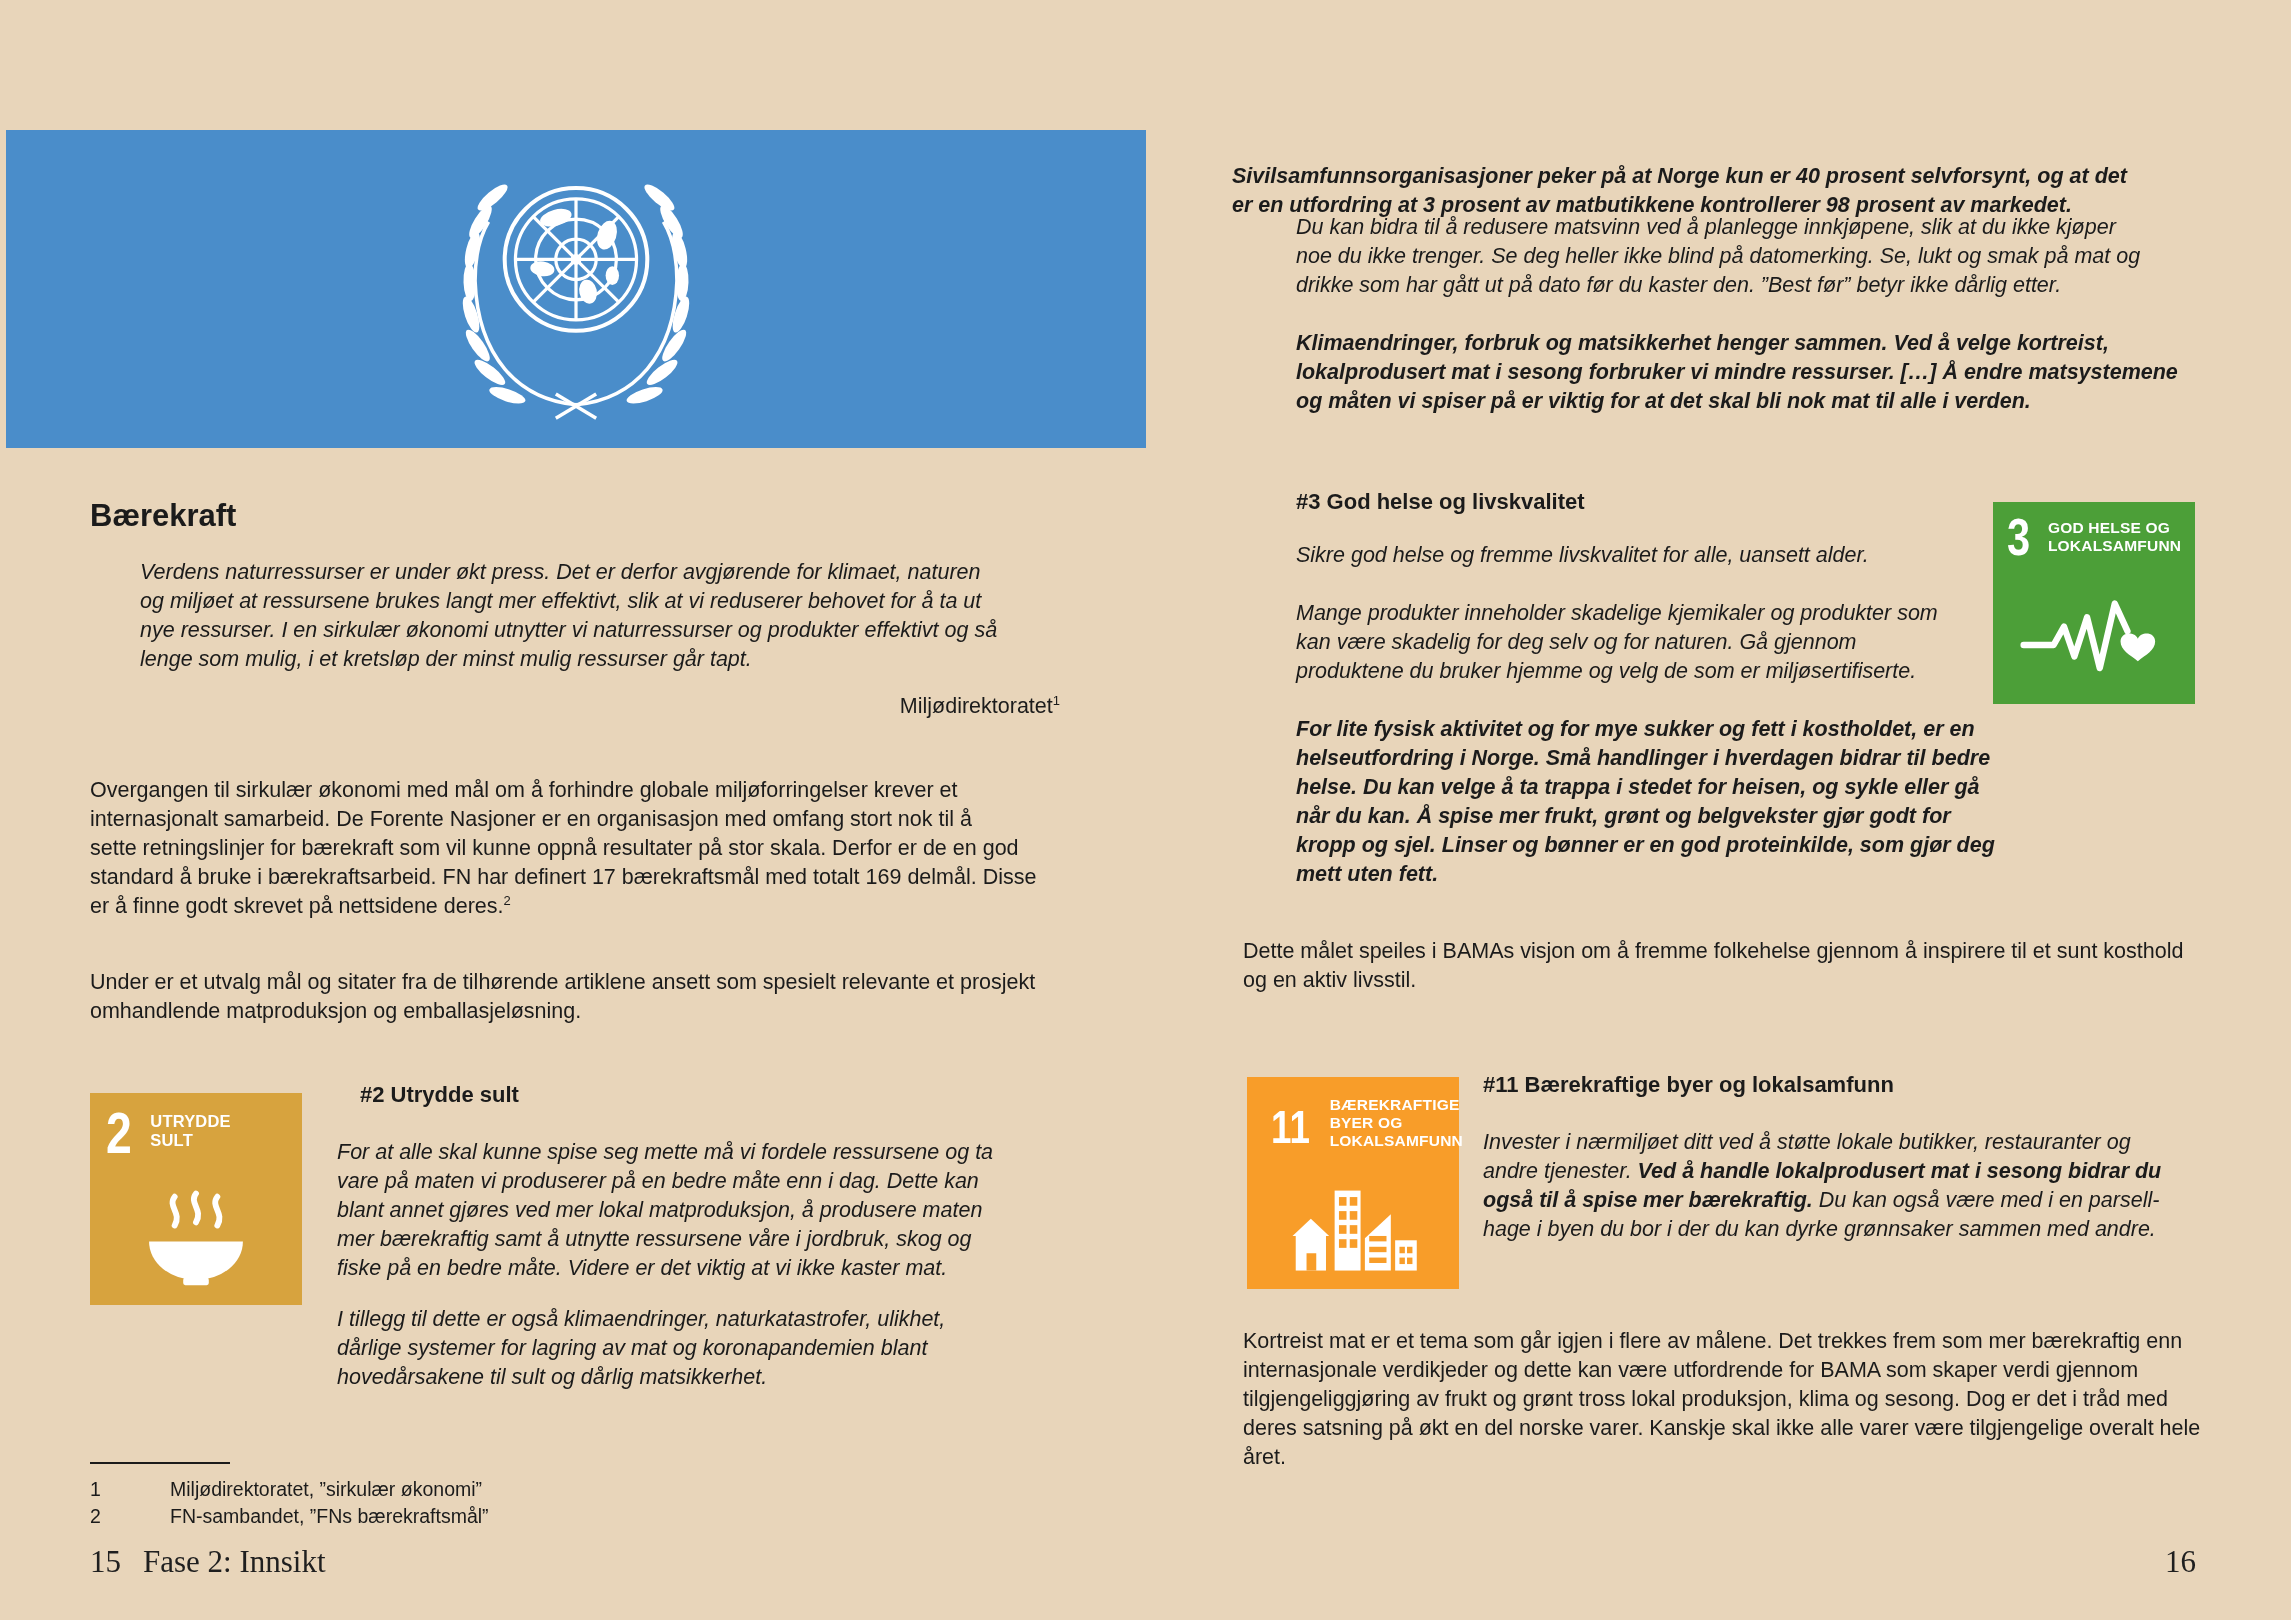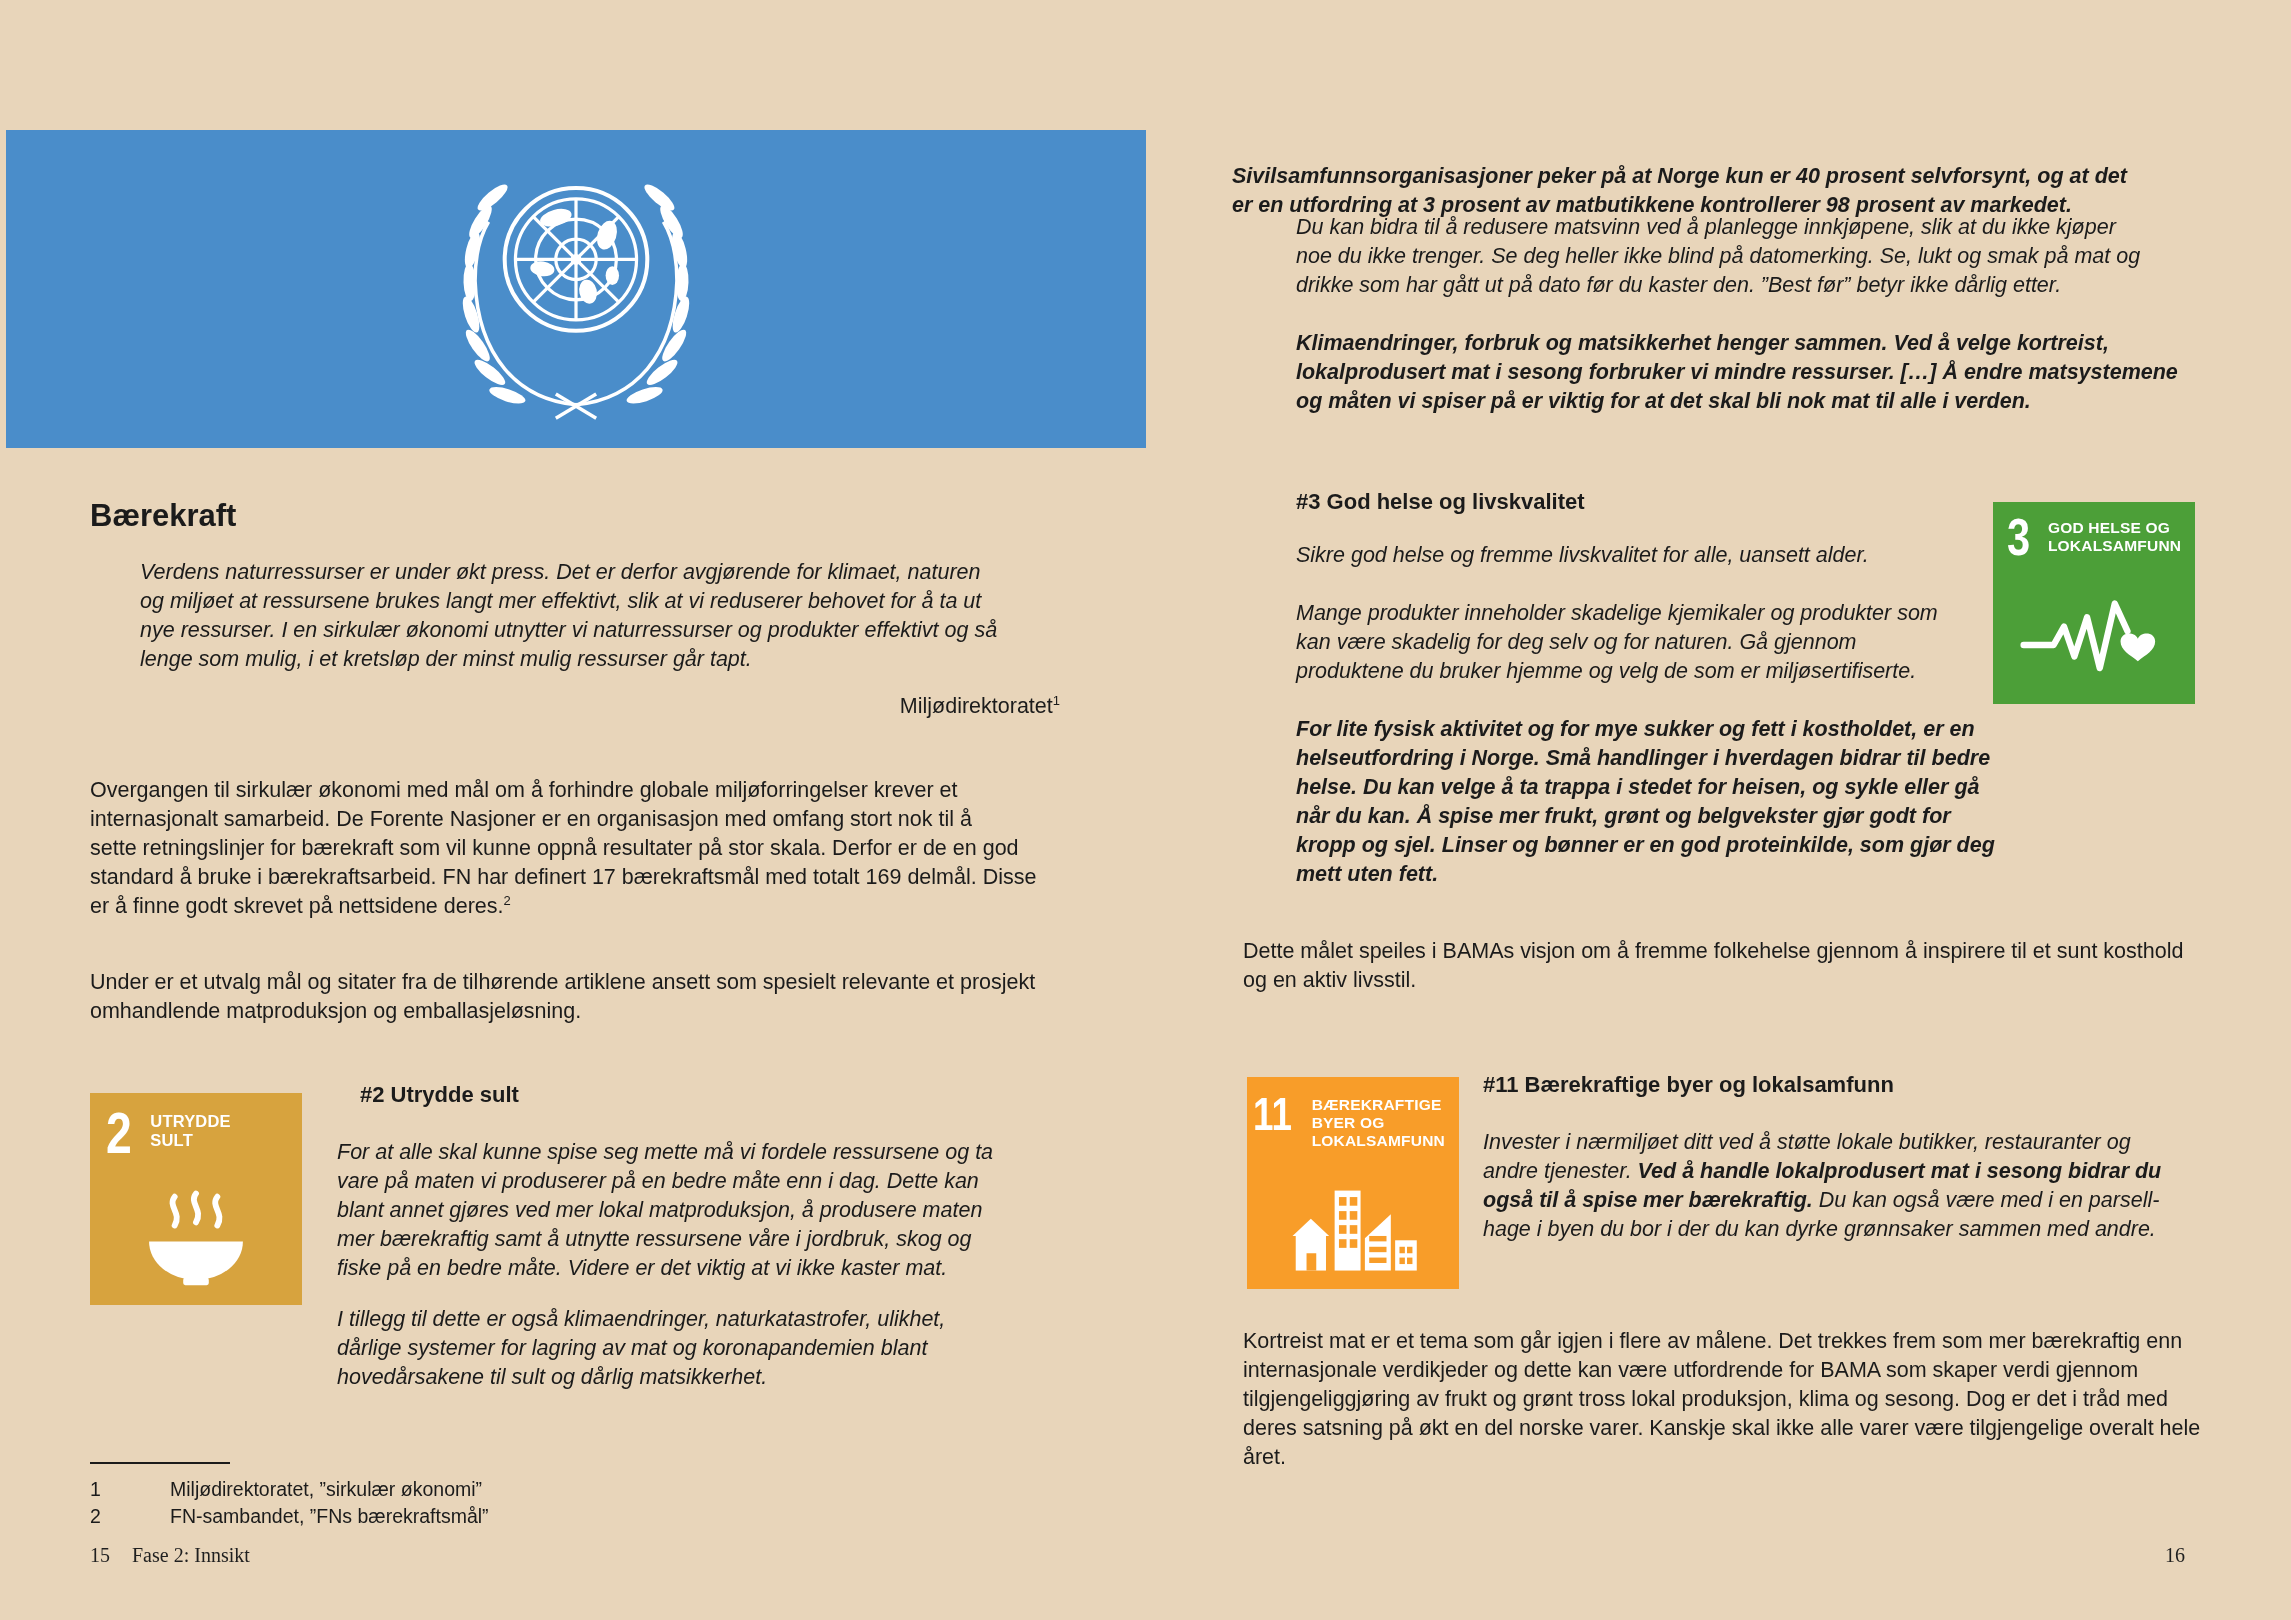--- a/index.html
+++ b/index.html
@@ -14,21 +14,21 @@
   .bold{font-weight:700;}
   .bolditalic{font-weight:700;font-style:italic;}
   .title{font-size:31px;font-weight:700;}
   .sec-heading{font-size:22px;font-weight:700;}
   sup{font-size:13px;line-height:0;}
   .un-flag{background:#4a8dca;display:flex;align-items:center;justify-content:center;}
   .attribution{text-align:right;}
   .fn-rule{height:2px;background:#1b1b1b;}
   .footnote-row{display:flex;font-size:19.5px;line-height:27px;}
   .fn-num{width:80px;flex:0 0 80px;}
-  .footer-serif{font-family:"Liberation Serif",serif;font-size:20px;color:#1f1f1f;display:flex;gap:22px;}
+  .footer-serif{font-family:"Liberation Serif",serif;font-size:31px;color:#1f1f1f;display:flex;gap:22px;}
   .sdg-card{color:#fff;}
   .sdg2-bg{background:#d7a33e;}
   .sdg3-bg{background:#4c9f38;}
   .sdg11-bg{background:#f89d29;}
   .sdg-head{display:flex;gap:12px;padding:16px 10px 0 16px;}
   .sdg-num{font-size:58px;font-weight:700;line-height:.82;transform:scaleX(.8);transform-origin:left top;}
   .sdg-num-sm{font-size:46px;font-weight:700;line-height:.95;transform:scaleX(.8);transform-origin:left top;}
   .sdg-label{font-size:16.5px;font-weight:700;line-height:1.15;white-space:pre-line;padding-top:3px;letter-spacing:.2px;}
   .sdg-art{position:absolute;left:0;right:0;bottom:10px;display:flex;justify-content:center;}
 </style>
@@ -193,21 +193,21 @@
           <polyline points="4,52 30,52 39,36 48,62 59,28 70,72 83,16 94,40" fill="none" stroke="#fff" stroke-width="5.5" stroke-linecap="round" stroke-linejoin="round"></polyline>
           <path d="M103 66 c-7-5.5-15-9.5-15-17 0-9 12.5-9 15-2.5 2.5-6.5 15-6.5 15 2.5 0 7.5-8 11.5-15 17 z" fill="#fff"></path>
         </svg>
       </div>
     </div>
 
     <p class="abs body-text pre" style="left:1243px;top:937px;width:1010px;">Dette målet speiles i BAMAs visjon om å fremme folkehelse gjennom å inspirere til et sunt kosthold
 og en aktiv livsstil.</p>
 
     <div class="abs sdg-card sdg11-bg" style="left:1247px;top:1077px;width:212px;height:212px;">
-      <div class="sdg-head" style="gap:10px;padding:16px 6px 0 6px;">
+      <div class="sdg-head" style="gap:10px;padding:16px 6px 0 24px;align-items:flex-end;">
         <span class="sdg-num-sm">11</span>
         <span class="sdg-label" style="font-size:15.5px;">BÆREKRAFTIGE
 BYER OG
 LOKALSAMFUNN</span>
       </div>
       <div class="sdg-art" style="bottom:14px;">
         <svg viewBox="0 0 124 96" width="134" height="104" aria-hidden="true">
           <g fill="#fff">
             <polygon points="6,60 23,44 40,60"></polygon>
             <rect x="9" y="60" width="28" height="32"></rect>

